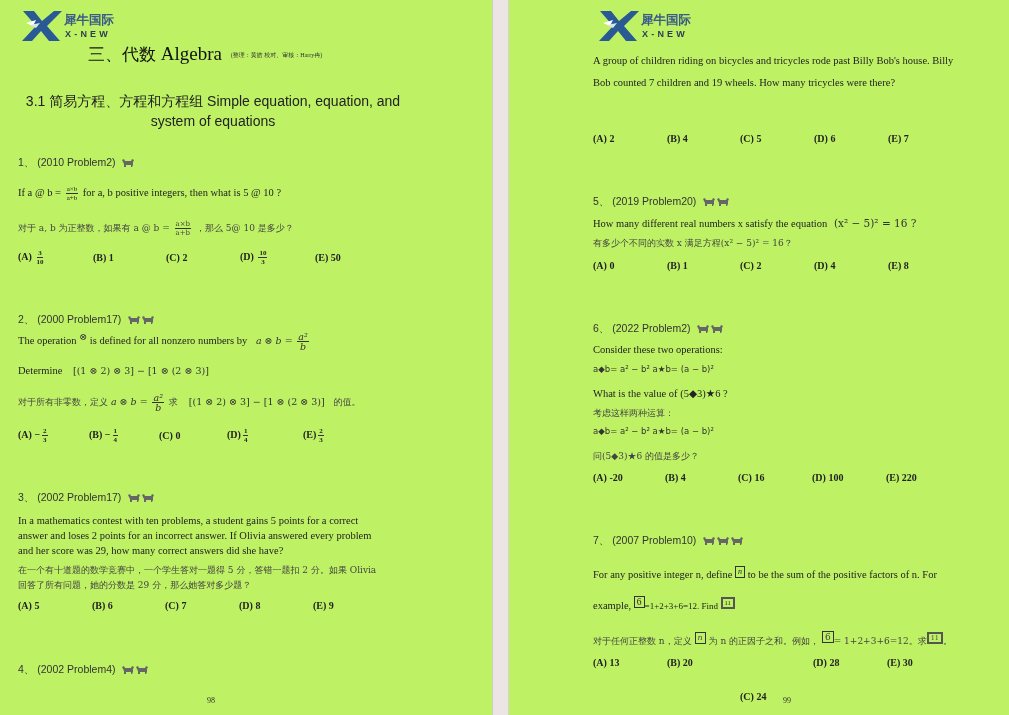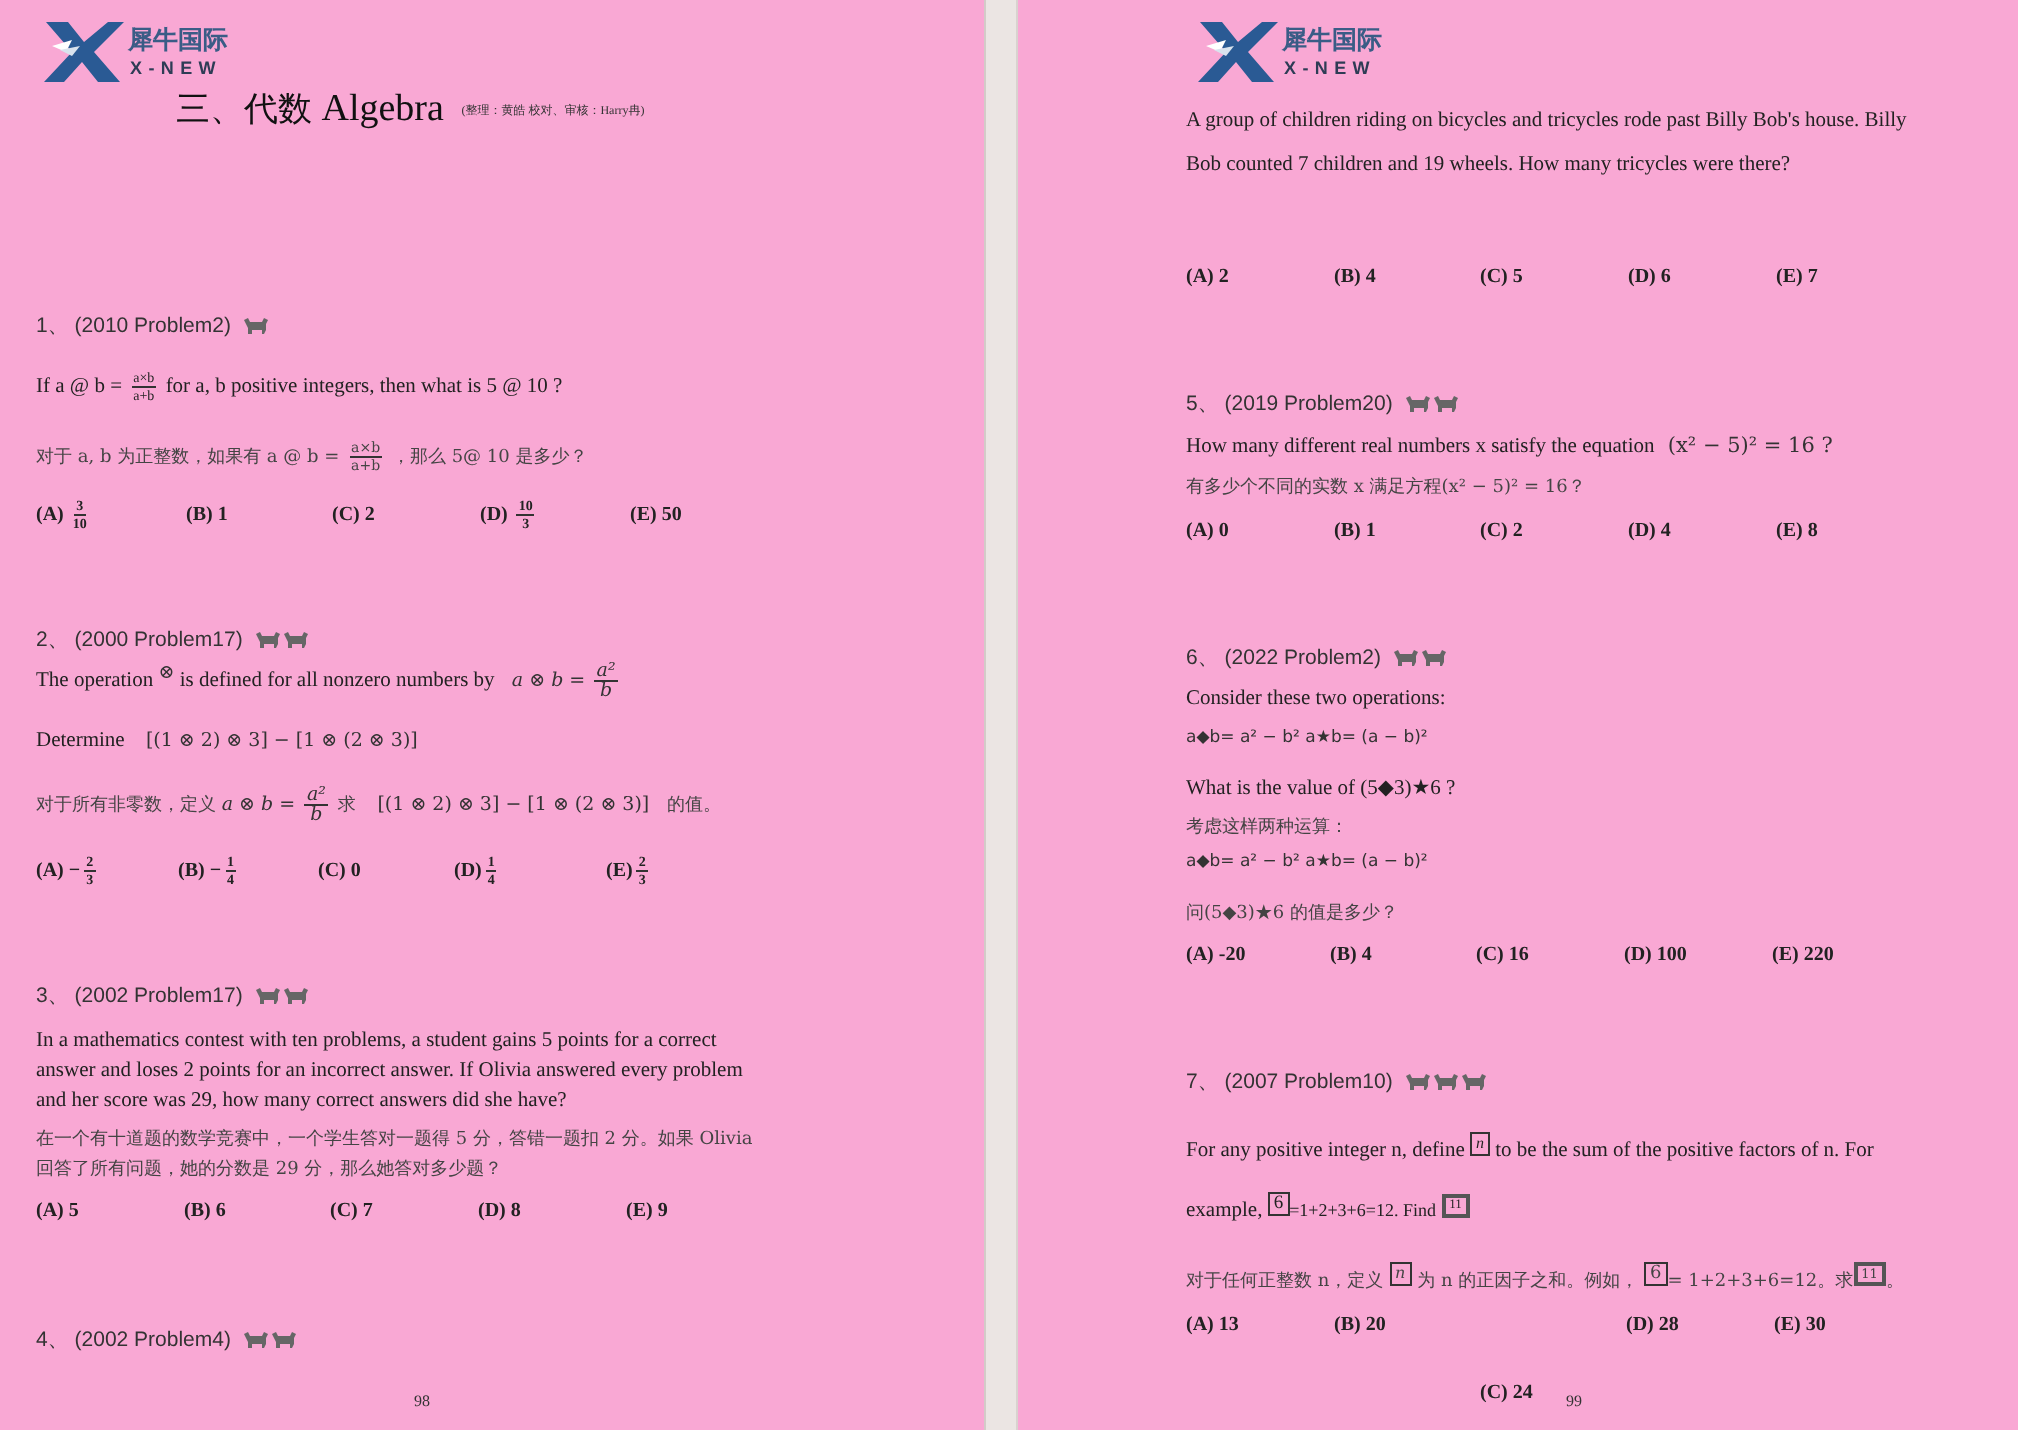--- a/index.html
+++ b/index.html
@@ -1,19 +1,19 @@
 <!DOCTYPE html>
 <html><head>
 <meta charset="utf-8">
 <style>
   * { box-sizing: border-box; margin: 0; padding: 0; }
   html, body { width: 1009px; height: 715px; overflow: hidden; background: #ffffff; }
   body { position: relative; font-family: "Liberation Serif", serif; color: #222; }
 
-  .page { position: absolute; top: 0; height: 715px; background: #f9a8d4; overflow: hidden; }
+  .page { position: absolute; top: 0; height: 715px; background: #bef264; overflow: hidden; }
   #page-left { left: 0; width: 492px; }
   #page-right { left: 509px; width: 500px; }
   .gutter { position: absolute; left: 492px; top: 0; width: 17px; height: 715px;
             background: #ebe5e3; border-left: 1px solid #d3cbc8; border-right: 1px solid #d9d2cf; }
 
   .abs { position: absolute; white-space: nowrap; }
 
   
   .logo { position: absolute; width: 110px; height: 36px; }
   .logo svg { position: absolute; left: 0; top: 0; }
@@ -63,20 +63,22 @@
     <span class="en">X-NEW</span>
   </div>
 
   <div class="abs chapter" style="left:88px; top:43px;">
     <span class="cn">三、代数</span>
     <span>Algebra</span>
     <span class="credit">(整理：黄皓 校对、审核：Harry冉)</span>
   </div>
 
   <div class="abs section" style="left:0px; top:91px; width:426px;">
+    <div>3.1 简易方程、方程和方程组 Simple equation, equation, and</div>
+    <div>system of equations</div>
   </div>
 
   <div class="abs qhead" style="left:18px; top:156px;">
     <span>1、</span>
     <span>(2010 Problem2)</span>
     <span class="bull">
       <svg width="12" height="8" viewBox="0 0 12 8">
           <path d="M0 1 L2 0 L3 2 L9 2 L10 0 L12 1 L11 3 L11 6 L10 8 L9 8 L9 6 L4 6 L4 8 L2 8 L2 5 L1 3 Z" fill="#666"></path>
         </svg>
     </span>

